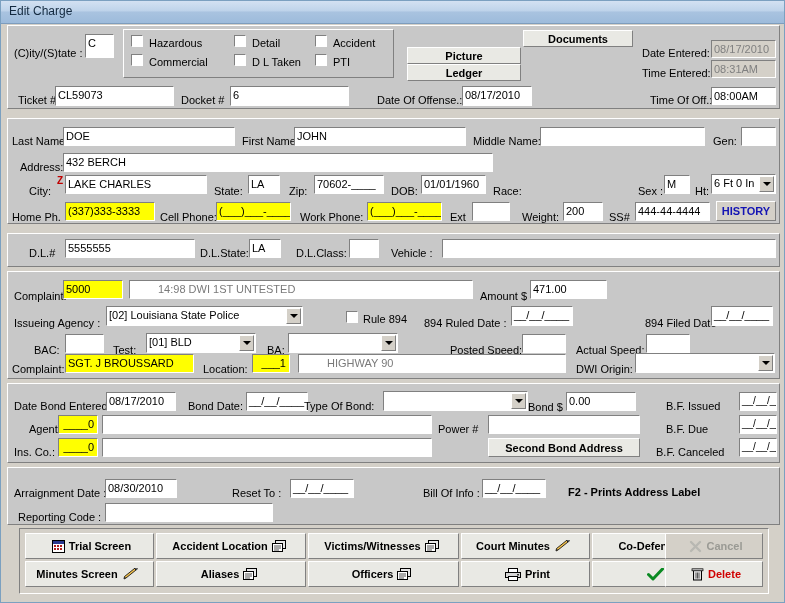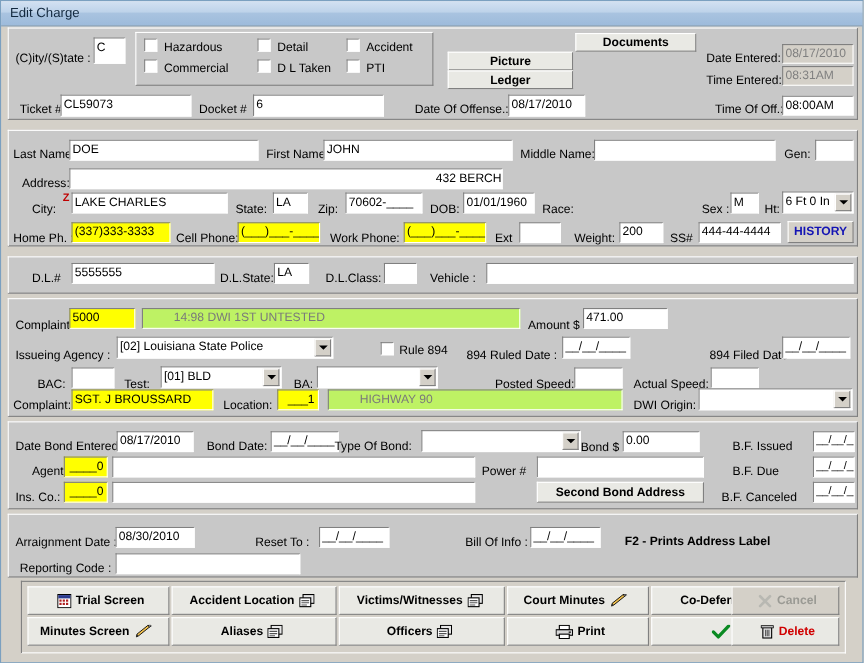--- a/index.html
+++ b/index.html
@@ -47,21 +47,21 @@
     border:1px solid;
     border-color:#808080 #ffffff #ffffff #808080;
     box-sizing:border-box;
     font-size:11px;color:#000;
     padding:1px 0 0 2px;
     line-height:14px;
     white-space:nowrap;overflow:hidden;
     font-family:"Liberation Sans", sans-serif;
   }
   .fld.ro{background:#d4d0c8;color:#808080;}
-  .fld.gray{color:#7a7a7a;background:#bef264;padding-left:28px;}
+  .fld.gray{color:#7a7a7a;background:#ffffff;padding-left:28px;}
   .fld.yel{background:#ffff00;}
   .fld.right{text-align:right;padding-right:3px;}
   
   .combo{
     position:absolute;background:#ffffff;
     border:1px solid;border-color:#808080 #ffffff #ffffff #808080;
     box-sizing:border-box;font-size:11px;color:#000;
     padding:1px 0 0 2px;line-height:14px;white-space:nowrap;overflow:hidden;
     font-family:"Liberation Sans", sans-serif;
   }
@@ -165,21 +165,21 @@
   <div class="lbl" style="left:11px;top:134px;">Last Name:</div>
   <div class="fld" style="left:62px;top:126px;width:172px;height:19px;">DOE</div>
   <div class="lbl" style="left:241px;top:134px;">First Name:</div>
   <div class="fld" style="left:293px;top:126px;width:172px;height:19px;">JOHN</div>
   <div class="lbl" style="left:472px;top:134px;">Middle Name:</div>
   <div class="fld" style="left:539px;top:126px;width:165px;height:19px;"></div>
   <div class="lbl" style="left:712px;top:134px;">Gen:</div>
   <div class="fld" style="left:740px;top:126px;width:35px;height:19px;"></div>
 
   <div class="lbl" style="left:19px;top:160px;">Address:</div>
-  <div class="fld" style="left:62px;top:152px;width:394px;height:19px;text-align:right;">432 BERCH</div>
+  <div class="fld" style="left:62px;top:152px;width:430px;height:19px;">432 BERCH</div>
 
   <div class="lbl" style="left:28px;top:184px;">City:</div>
   <div class="lbl red" style="left:56px;top:174px;">Z</div>
   <div class="fld" style="left:64px;top:174px;width:142px;height:19px;">LAKE CHARLES</div>
   <div class="lbl" style="left:213px;top:184px;">State:</div>
   <div class="fld" style="left:247px;top:174px;width:32px;height:19px;">LA</div>
   <div class="lbl" style="left:288px;top:184px;">Zip:</div>
   <div class="fld" style="left:313px;top:174px;width:70px;height:19px;">70602-____</div>
   <div class="lbl" style="left:390px;top:184px;">DOB:</div>
   <div class="fld" style="left:420px;top:174px;width:65px;height:19px;">01/01/1960</div>

